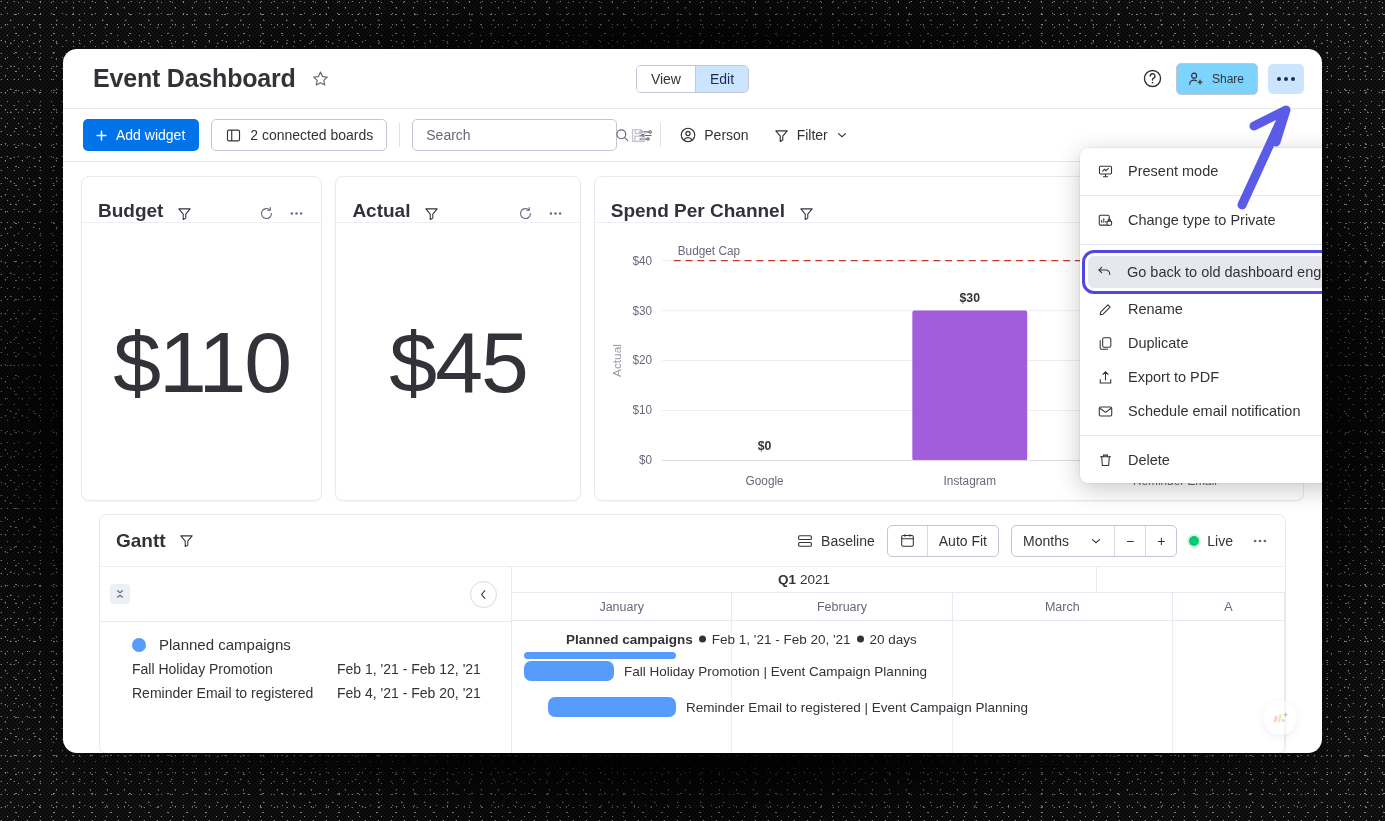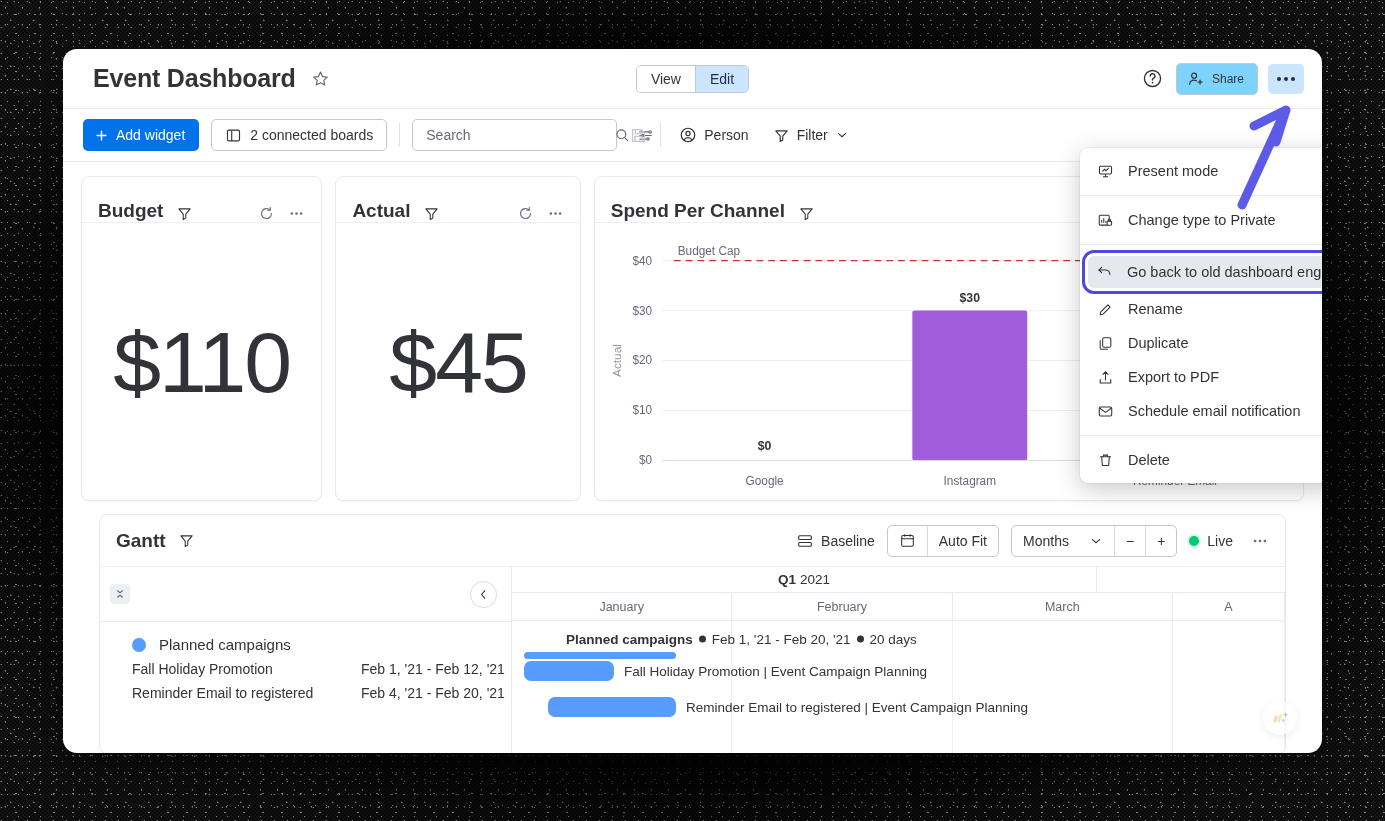--- a/index.html
+++ b/index.html
@@ -168,21 +168,21 @@
     display:flex; align-items:center; justify-content:center; cursor:pointer;
   }
   .round-btn {
     width:27px;height:27px;border-radius:50%;border:1px solid #d6d9e6;
     display:flex;align-items:center;justify-content:center;cursor:pointer;background:#fff;
   }
   .g-group-row { display:flex; align-items:center; gap:13px; padding: 14px 0 0 32px; }
   .g-group-row .cdot { width:14px;height:14px;border-radius:50%;background:#579bfc; }
   .g-group-row span { font-size:15px; color:#323338; }
   .g-task-row {
-    display:flex; align-items:center; padding: 8px 0 0 32px; font-size:14px; color:#323338;gap:24px;
+    display:flex; align-items:center; padding: 8px 0 0 32px; font-size:14px; color:#323338;
   }
   .g-task-row .nm { width:205px; }
   .g-right { flex:1; position:relative; overflow:hidden; }
   .g-quarter {
     height:26px; border-bottom:1px solid #e6e9ef;
     display:flex; align-items:center; justify-content:center;
     font-size:13.5px; color:#323338;
   }
   .g-quarter b { font-weight:700; margin-right:4px; }
   .g-months { height:28px; display:flex; border-bottom:1px solid #e6e9ef; }

